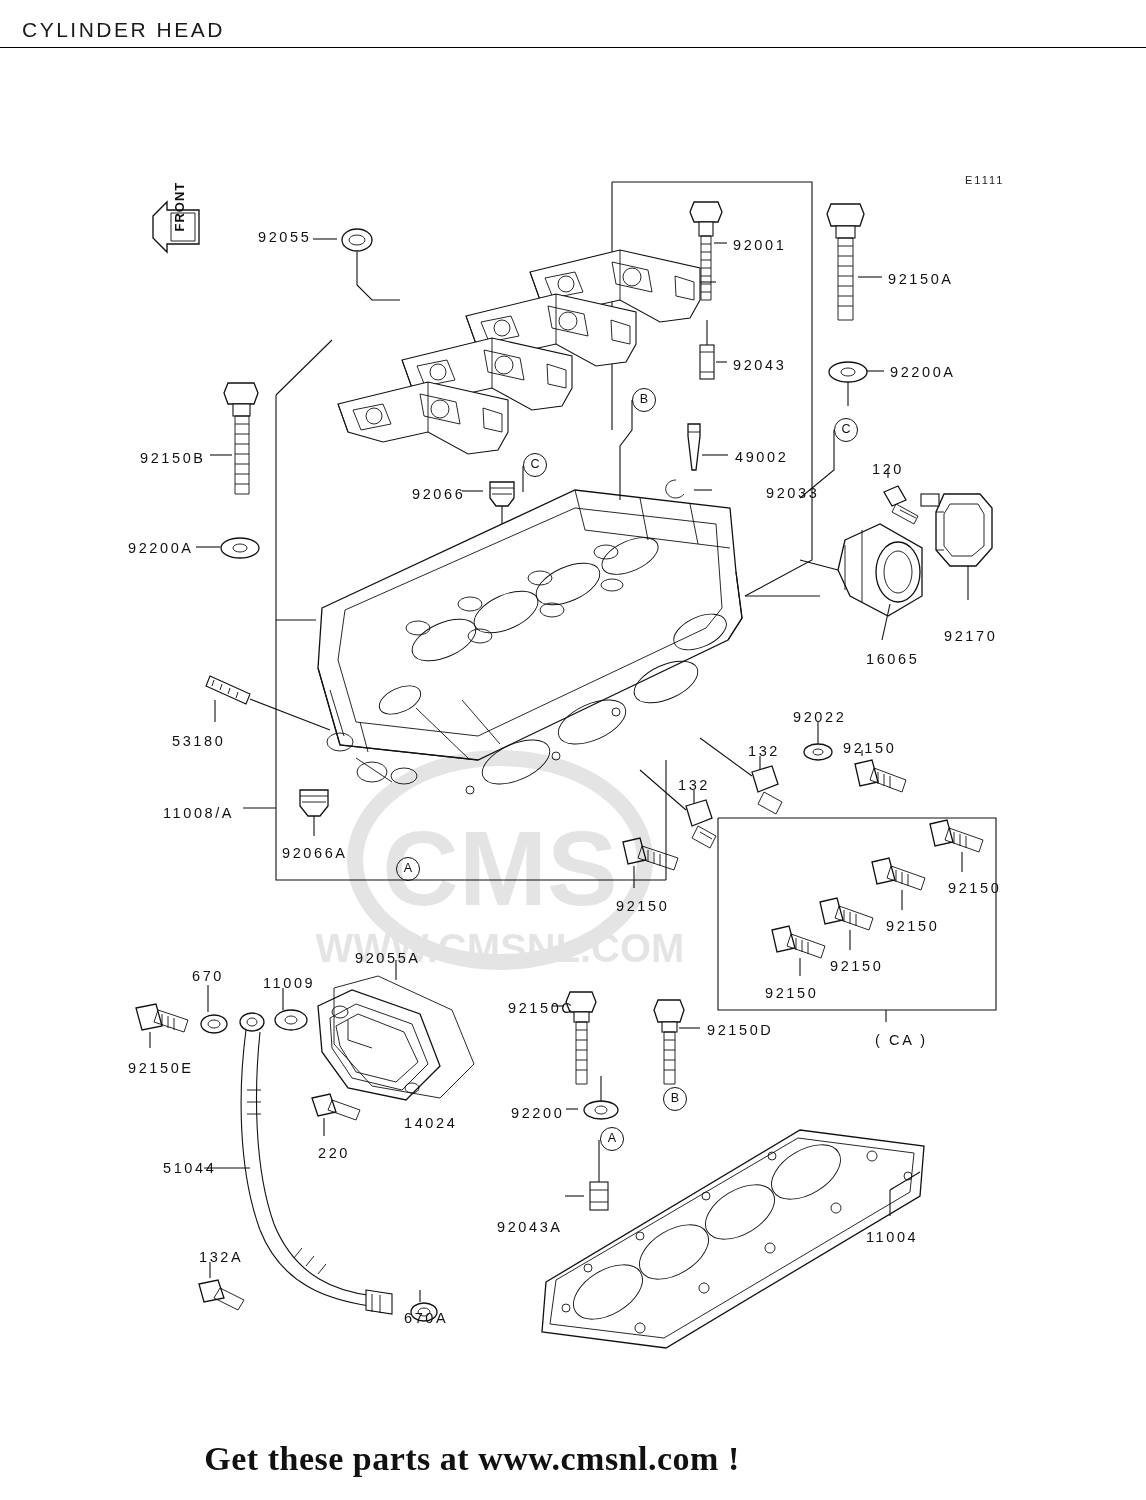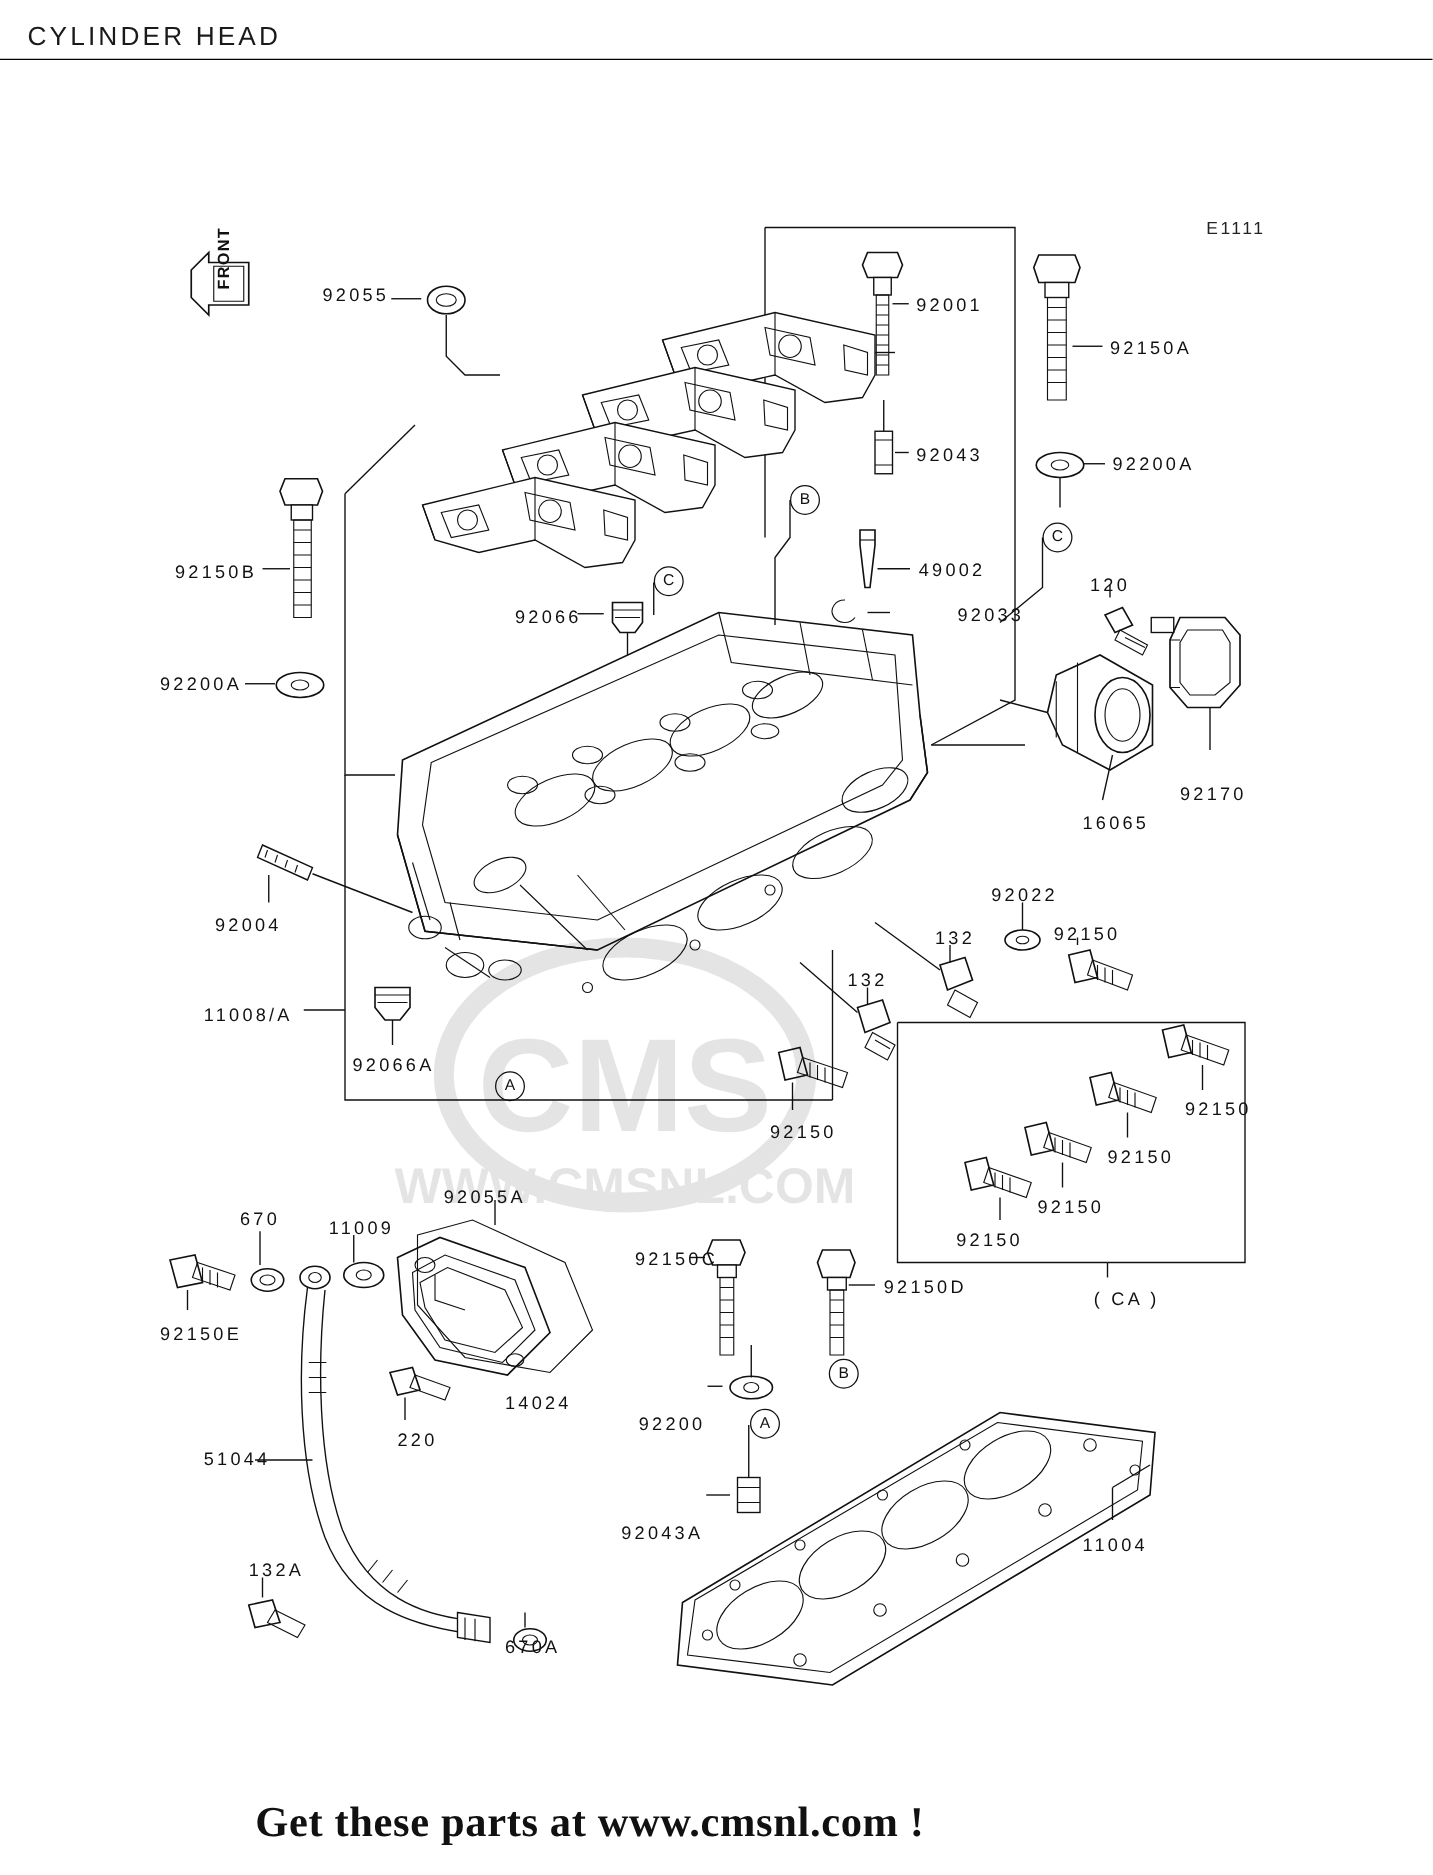--- a/index.html
+++ b/index.html
@@ -36,21 +36,21 @@
     position: absolute;
     left: 0;
     top: 47px;
     width: 1146px;
     height: 1px;
     background: #000;
   }
   
   .fig-code {
     position: absolute;
-    font-size: 14px;
+    font-size: 11px;
     letter-spacing: 2px;
     color: #222;
   }
   
   .lbl {
     position: absolute;
     font-size: 14.5px;
     letter-spacing: 2.6px;
     color: #111;
     white-space: nowrap;
@@ -541,40 +541,40 @@
   <div class="lbl" style="left:733px; top:357px;">92043</div>
   <div class="lbl" style="left:890px; top:364px;">92200A</div>
   <div class="lbl" style="left:140px; top:450px;">92150B</div>
   <div class="lbl" style="left:412px; top:486px;">92066</div>
   <div class="lbl" style="left:735px; top:449px;">49002</div>
   <div class="lbl" style="left:722px; top:485px;margin-left:44px;">92033</div>
   <div class="lbl" style="left:872px; top:461px;">120</div>
   <div class="lbl" style="left:128px; top:540px;">92200A</div>
   <div class="lbl" style="left:944px; top:628px;">92170</div>
   <div class="lbl" style="left:866px; top:651px;">16065</div>
-  <div class="lbl" style="left:172px; top:733px;">92004</div>
+  <div class="lbl" style="left:172px; top:733px;">53180</div>
   <div class="lbl" style="left:793px; top:709px;">92022</div>
   <div class="lbl" style="left:748px; top:743px;">132</div>
   <div class="lbl" style="left:843px; top:740px;">92150</div>
   <div class="lbl" style="left:678px; top:777px;">132</div>
   <div class="lbl" style="left:163px; top:805px;">11008/A</div>
   <div class="lbl" style="left:282px; top:845px;text-align:right;">92066A</div>
   <div class="lbl" style="left:948px; top:880px;">92150</div>
   <div class="lbl" style="left:886px; top:918px;">92150</div>
   <div class="lbl" style="left:616px; top:898px;">92150</div>
   <div class="lbl" style="left:830px; top:958px;">92150</div>
   <div class="lbl" style="left:765px; top:985px;">92150</div>
   <div class="lbl" style="left:355px; top:950px;">92055A</div>
   <div class="lbl" style="left:192px; top:968px;">670</div>
   <div class="lbl" style="left:263px; top:975px;">11009</div>
   <div class="lbl" style="left:508px; top:1000px;">92150C</div>
   <div class="lbl" style="left:707px; top:1022px;">92150D</div>
   <div class="lbl" style="left:128px; top:1060px;">92150E</div>
   <div class="lbl" style="left:858px; top:1032px;margin-left:17px;">( CA )</div>
-  <div class="lbl" style="left:511px; top:1105px;margin-top:27px;">92200</div>
+  <div class="lbl" style="left:511px; top:1105px;">92200</div>
   <div class="lbl" style="left:404px; top:1115px;">14024</div>
   <div class="lbl" style="left:318px; top:1145px;">220</div>
   <div class="lbl" style="left:163px; top:1160px;">51044</div>
   <div class="lbl" style="left:497px; top:1190px;margin-top:29px;">92043A</div>
   <div class="lbl" style="left:866px; top:1229px;">11004</div>
   <div class="lbl" style="left:199px; top:1249px;">132A</div>
   <div class="lbl" style="left:404px; top:1270px;margin-top:40px;">670A</div>
 
   <div class="circ" style="left:632px; top:388px;">B</div>
   <div class="circ" style="left:523px; top:453px;">C</div>

